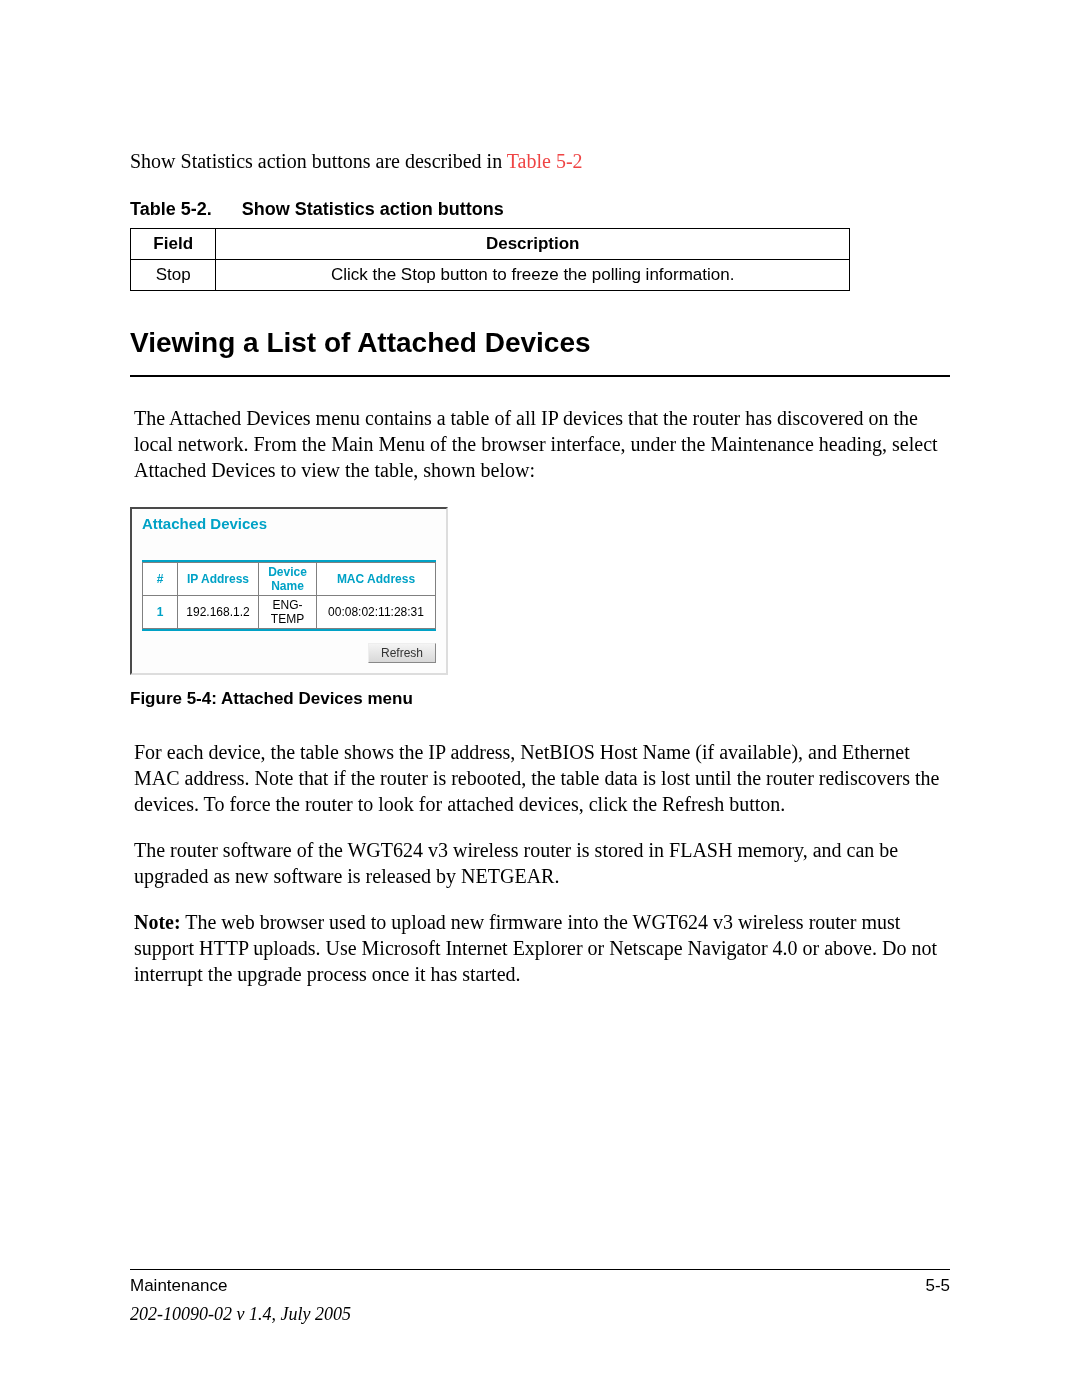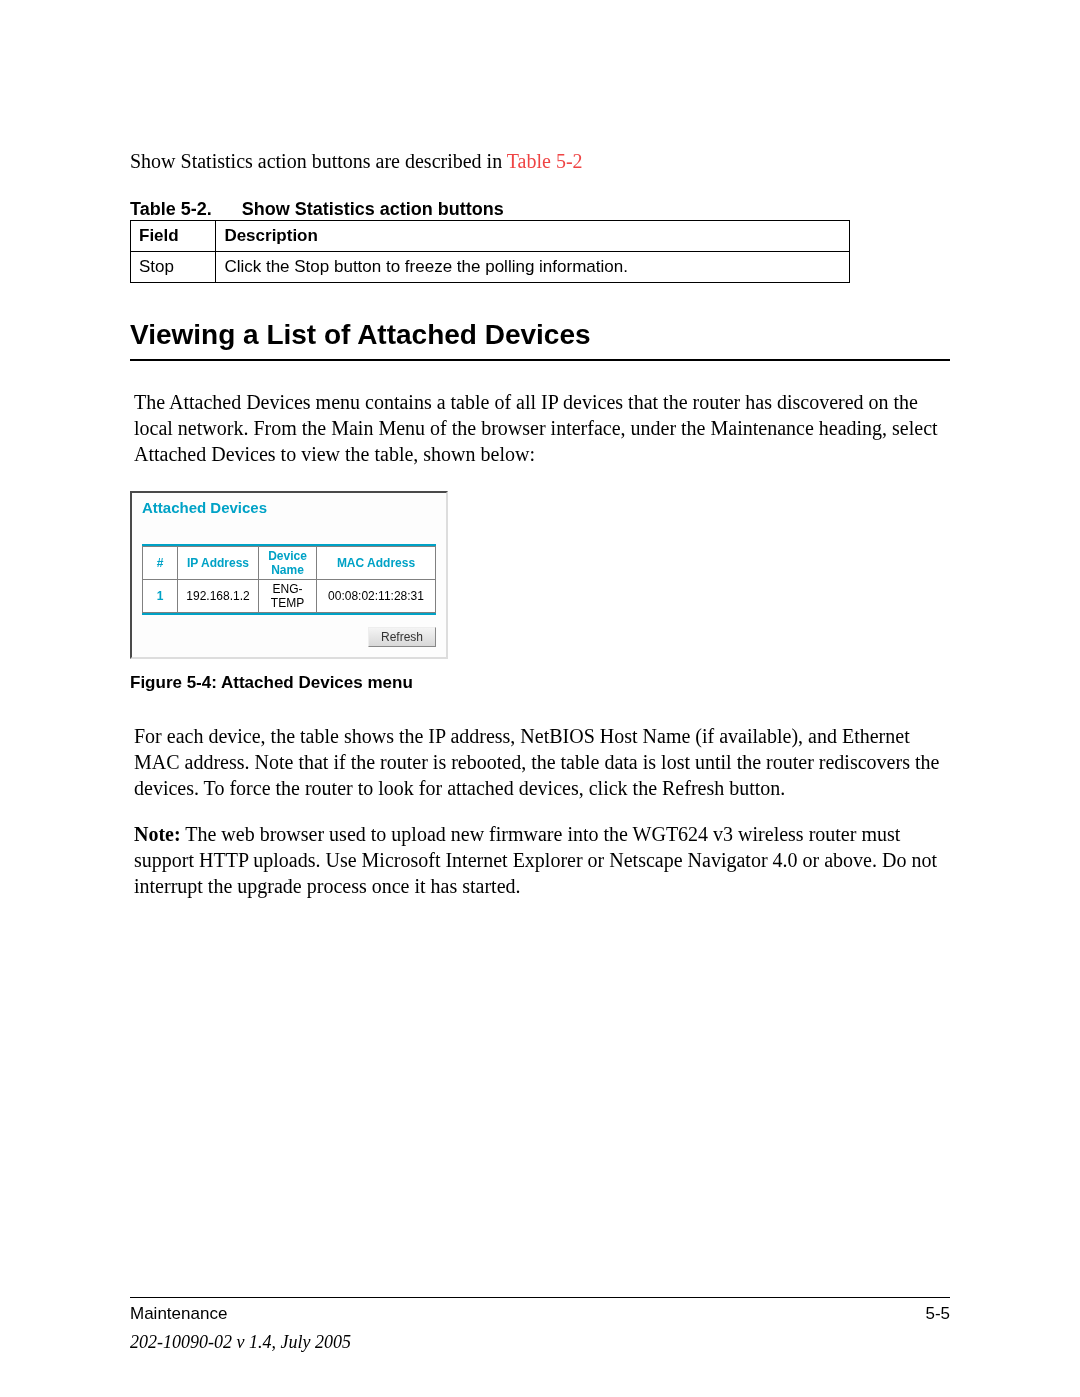--- a/index.html
+++ b/index.html
@@ -30,35 +30,35 @@
     font-family: "Times New Roman", Times, serif;
     margin-bottom: 26px;
   }
   .link {
     color: #ef4444;
   }
   .table-caption {
     font-family: Arial, Helvetica, sans-serif;
     font-weight: bold;
     font-size: 18px;
-    margin-bottom: 0;
+    margin-bottom: 8px;
   }
   .table-caption .gap {
     display: inline-block;
     width: 30px;
   }
   table.action-table {
     border-collapse: collapse;
     width: 720px;
     font-size: 18px;
   }
   table.action-table th, table.action-table td {
     border: 1.5px solid #000;
     padding: 5px 8px;
-    text-align: left;
+    text-align: center;
     vertical-align: top;
   }
   table.action-table th {
     font-family: Arial, Helvetica, sans-serif;
     font-weight: bold;
     font-size: 17px;
   }
   table.action-table tr.r1 td.col-field {
     font-family: "Times New Roman", Times, serif;
     font-size: 20px;
@@ -70,21 +70,21 @@
   }
   table.action-table tr.r2 td {
     font-family: Arial, Helvetica, sans-serif;
     font-size: 17px;
   }
   h2.section {
     font-family: Arial, Helvetica, sans-serif;
     font-weight: bold;
     font-size: 28px;
     border-bottom: 2px solid #000;
-    padding-bottom: 8px;
+    padding-bottom: 16px;
     margin-top: 36px;
     margin-bottom: 28px;
   }
   p.body {
     font-family: "Times New Roman", Times, serif;
     font-size: 20px;
     line-height: 1.3;
     margin: 0 0 20px 4px;
   }
   p.body b { font-weight: bold; }
@@ -156,21 +156,21 @@
     font-family: Arial, Helvetica, sans-serif;
     font-weight: bold;
     font-size: 17px;
     margin-top: 14px;
     margin-bottom: 30px;
   }
   .footer-area {
     position: absolute;
     left: 130px;
     right: 130px;
-    bottom: 44px;
+    bottom: 72px;
   }
   .footer-rule {
     border-top: 1.5px solid #000;
     margin-bottom: 6px;
   }
   .footer-line {
     font-family: Arial, Helvetica, sans-serif;
     font-size: 17px;
     display: flex;
     justify-content: space-between;
@@ -236,20 +236,21 @@
     <div class="ss-button-row">
       <span class="ss-button">Refresh</span>
     </div>
   </div>
 
   <div class="figure-caption">Figure 5-4:  Attached Devices menu</div>
 
   <p class="body">For each device, the table shows the IP address, NetBIOS Host Name (if available), and Ethernet MAC address. Note that if the router is rebooted, the table data is lost until the router rediscovers the devices. To force the router to look for attached devices, click the Refresh button.</p>
 
 
+  <p class="body">The router software of the WGT624 v3 wireless router is stored in FLASH memory, and can be upgraded as new software is released by NETGEAR.</p>
 
   <p class="body">
     <b>Note:</b><span> The web browser used to upload new firmware into the WGT624 v3 wireless router must support HTTP uploads. Use Microsoft Internet Explorer or Netscape Navigator 4.0 or above. Do not interrupt the upgrade process once it has started.</span>
   </p>
 
   <div class="footer-area">
     <div class="footer-rule"></div>
     <div class="footer-line">
       <span>Maintenance</span>
       <span>5-5</span>

